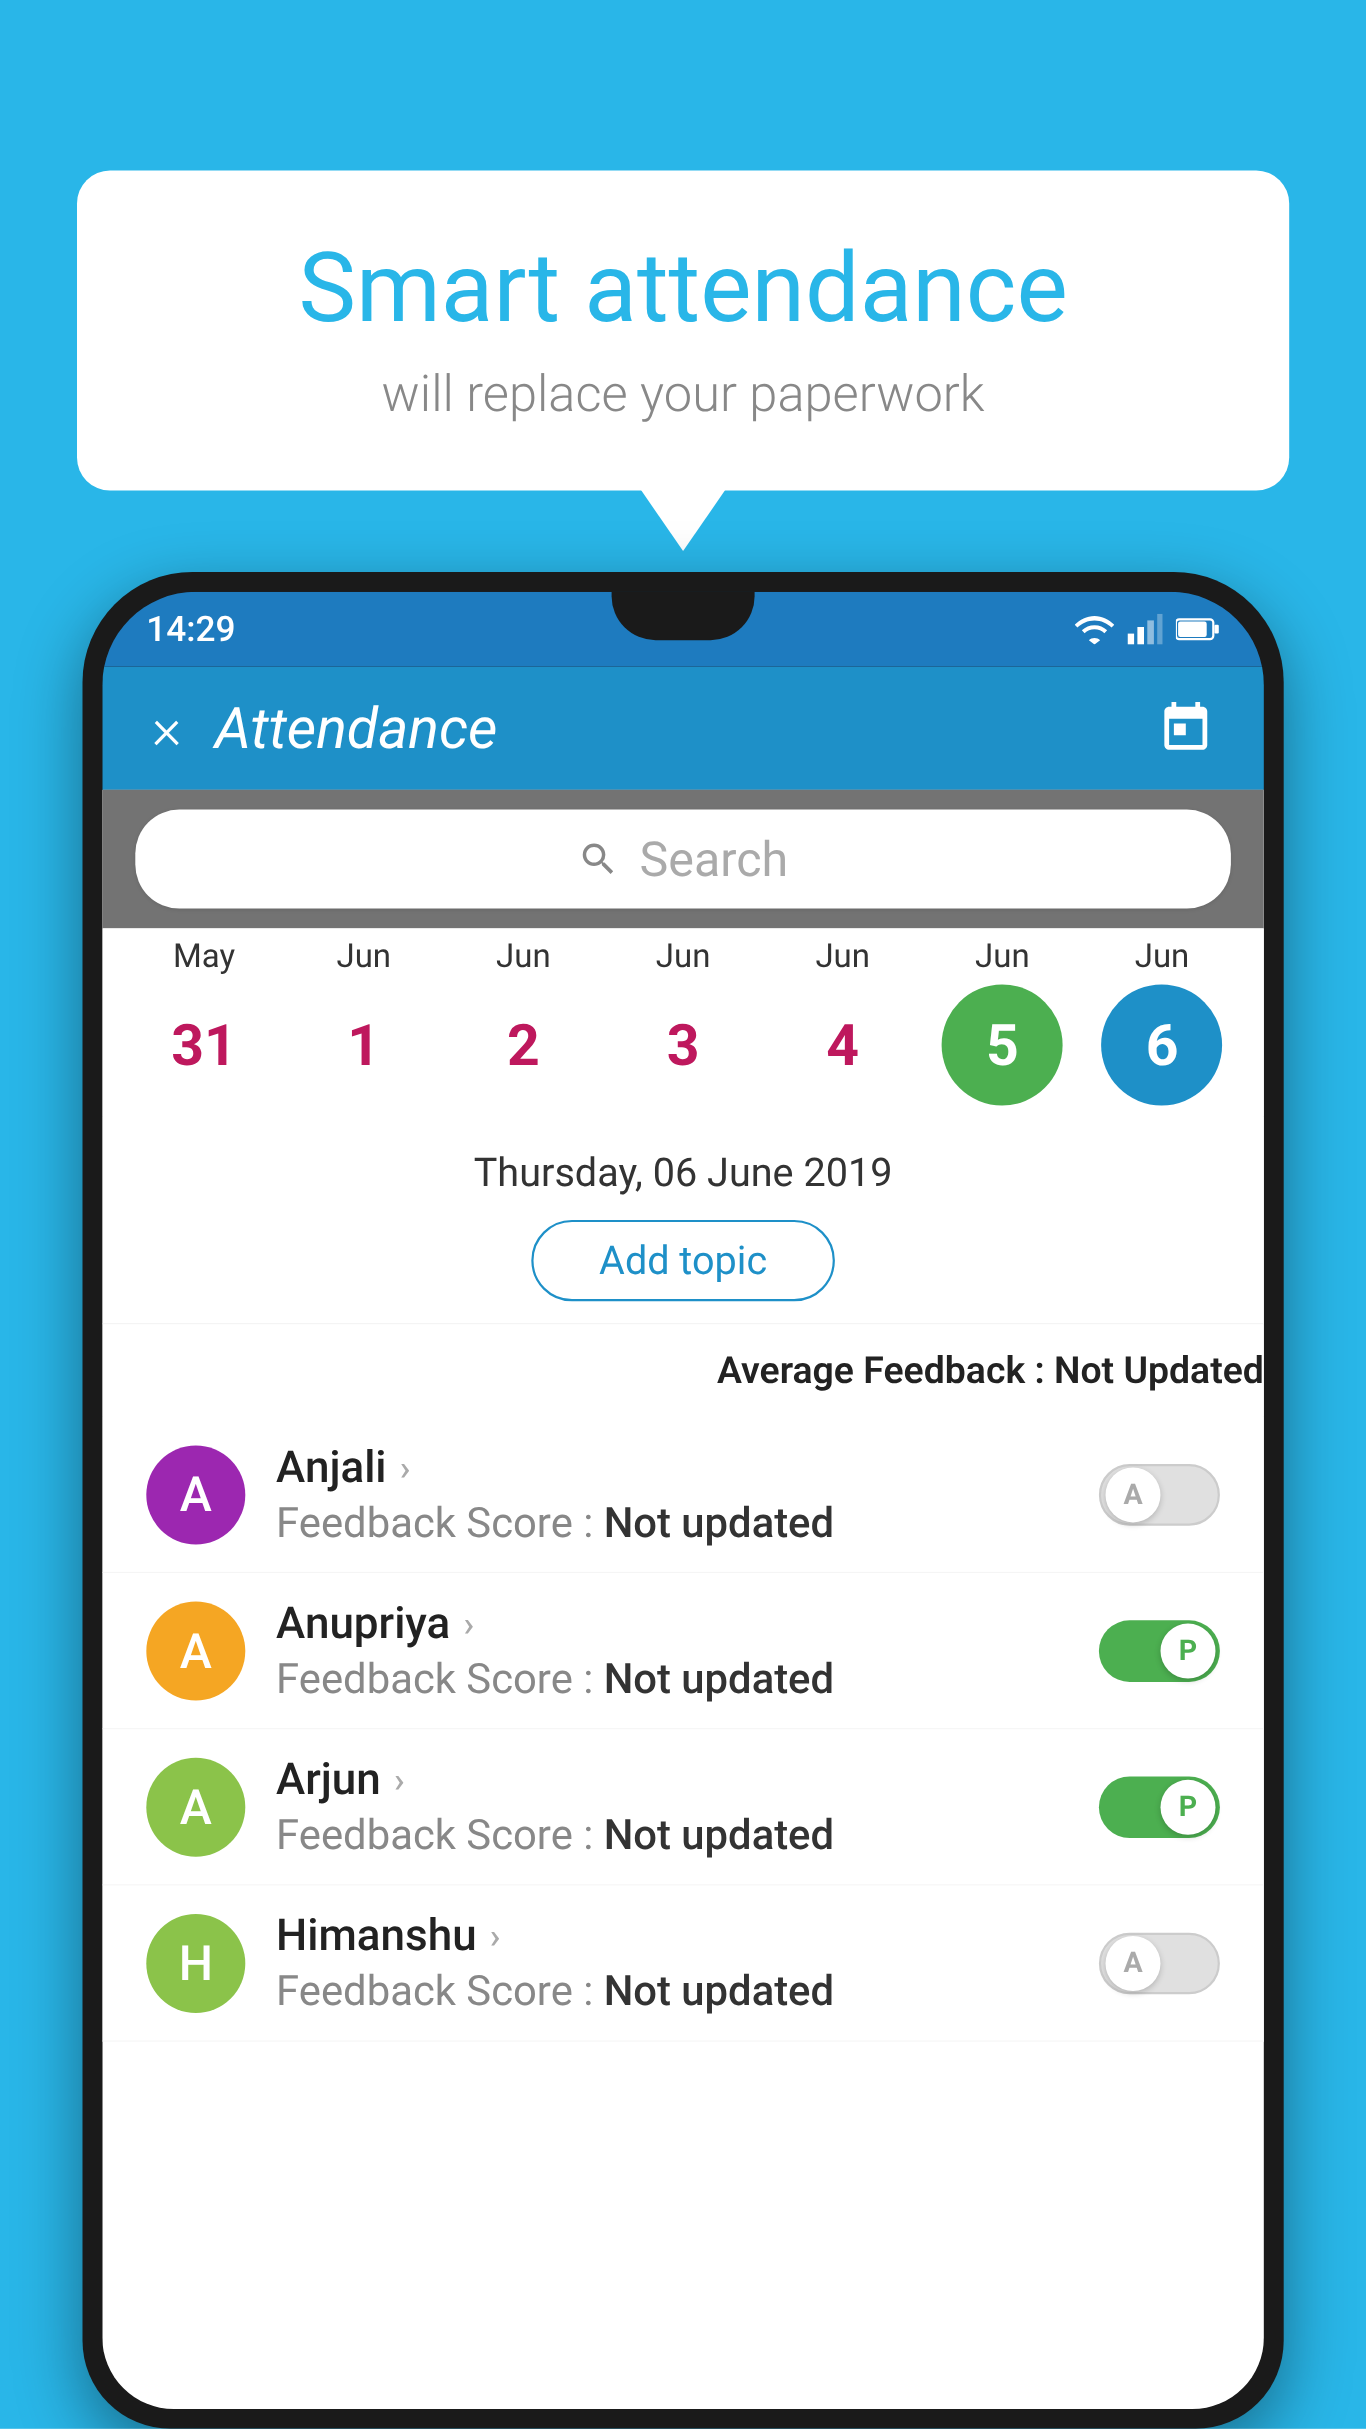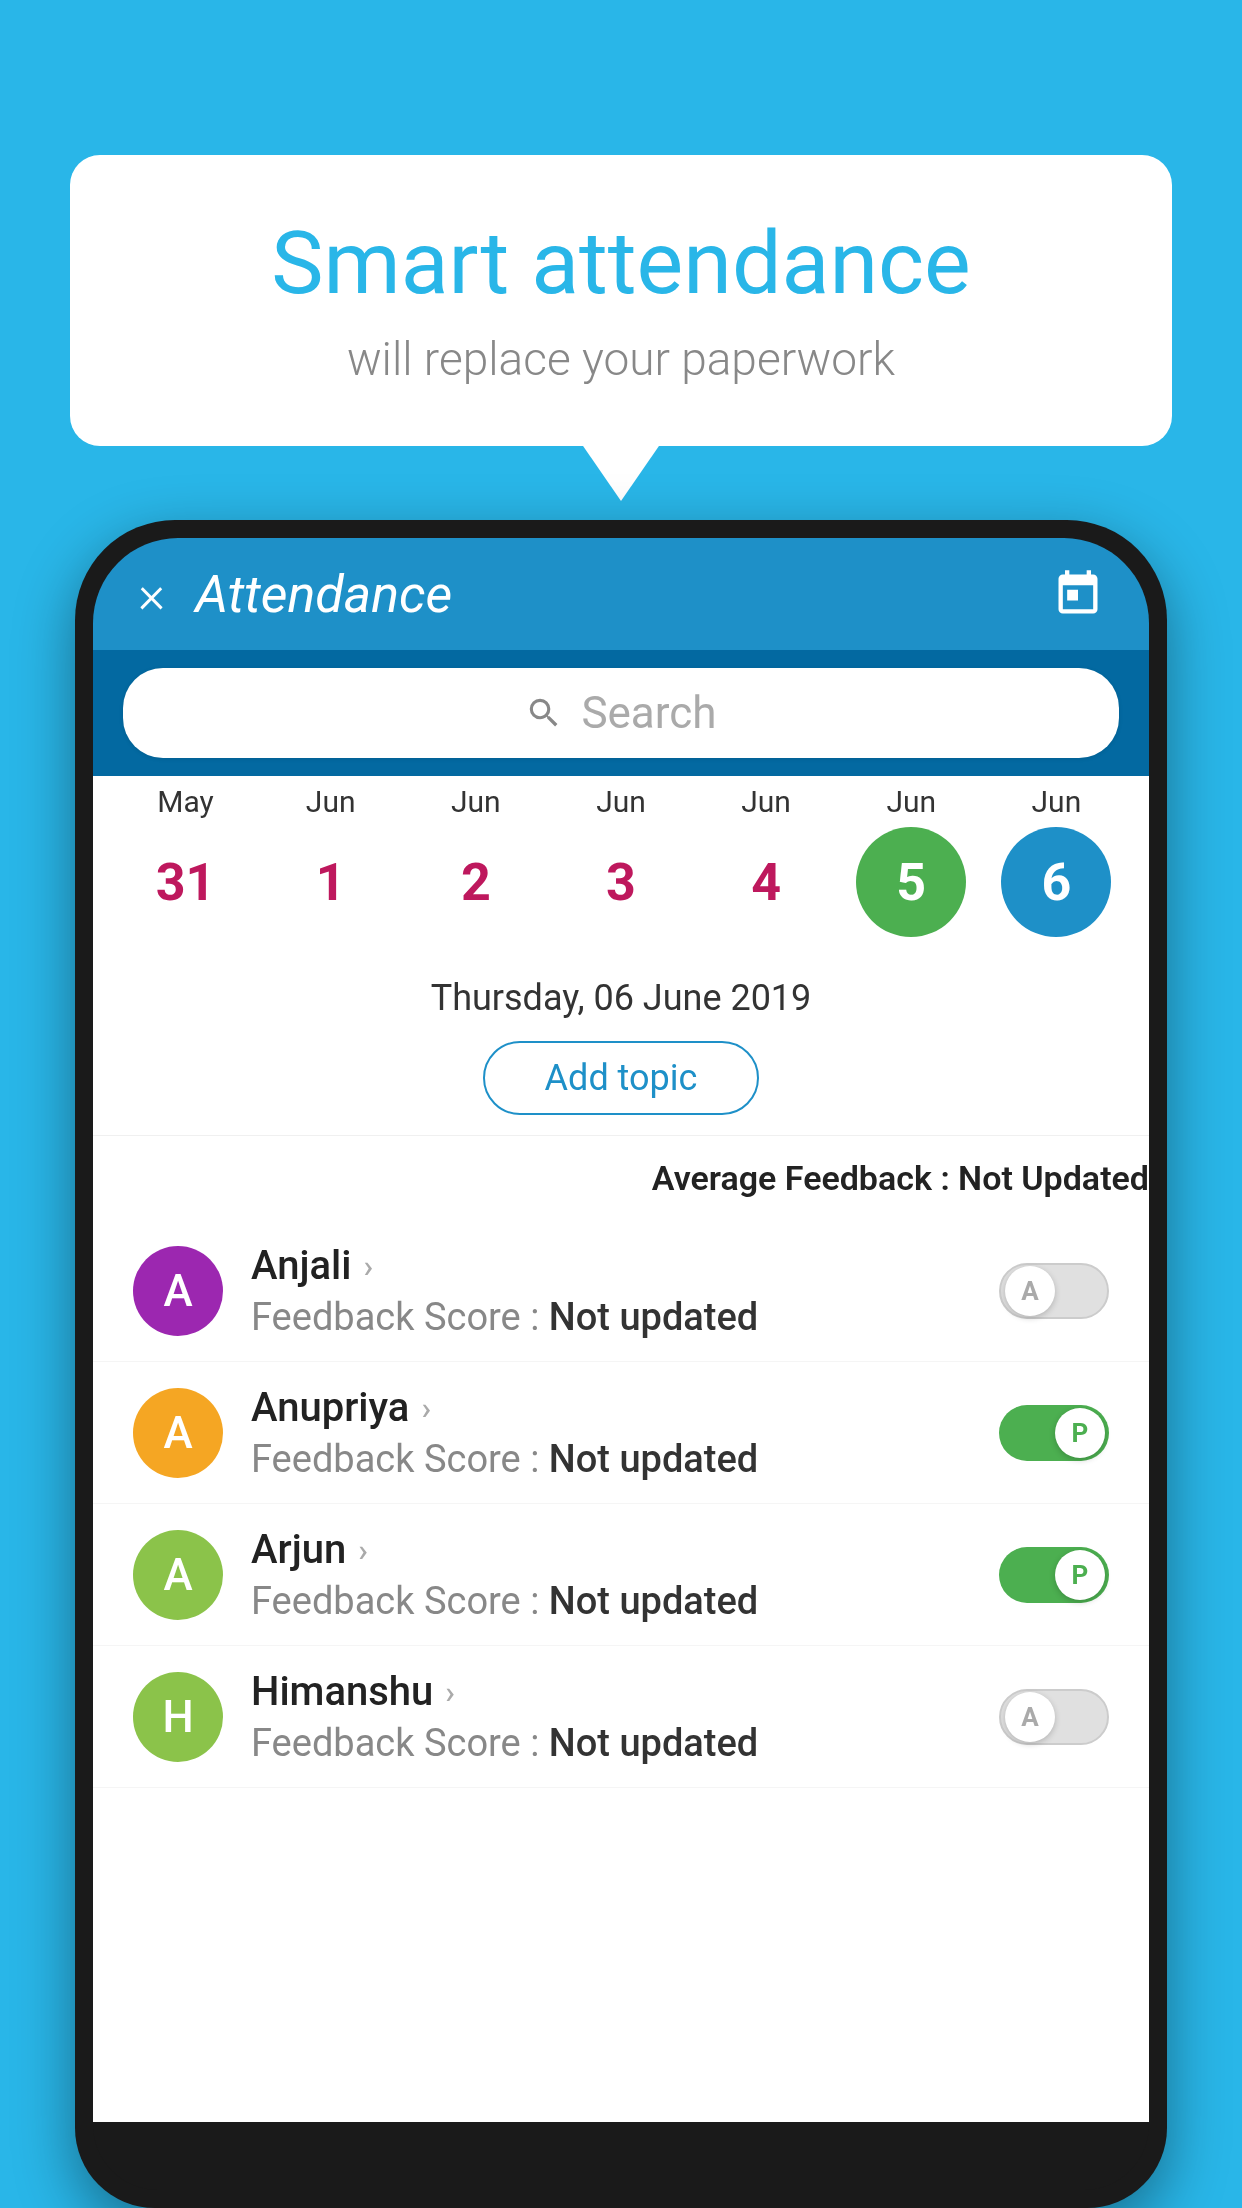--- a/index.html
+++ b/index.html
@@ -146,21 +146,21 @@
       font-style: italic;
     }
 
     .calendar-icon {
       width: 52px;
       height: 52px;
     }
 
     
     .search-bar-container {
-      background: #0369a1;
+      background: #737373;
       padding: 18px 30px;
       text-align: right;
     }
 
     .search-bar {
       background: white;
       border-radius: 40px;
       height: 90px;
       display: flex;
       align-items: center;
@@ -385,20 +385,43 @@
 <div class="speech-bubble-container">
   <div class="speech-bubble">
     <div class="bubble-title">Smart attendance</div>
     <div class="bubble-subtitle">will replace your paperwork</div>
   </div>
 </div>
 
 <div class="phone-frame">
   <div class="phone-inner">
 
+    <div class="status-bar">
+      <div class="notch"></div>
+      <span class="status-time">14:29</span>
+      <div class="status-icons">
+
+        <svg width="36" height="28" viewBox="0 0 36 28">
+          <path fill="white" d="M18 6C12 6 6.5 8.5 2.5 12.5L0 10C4.7 5.2 11 2 18 2s13.3 3.2 18 8l-2.5 2.5C29.5 8.5 24 6 18 6zm0 8c-3.5 0-6.7 1.4-9 3.6L6.5 15C9.6 12.2 13.6 10.5 18 10.5s8.4 1.7 11.5 4.5L27 17.6C24.7 15.4 21.5 14 18 14zm0 8c-2 0-3.8.8-5.1 2.1L18 28l5.1-3.9C21.8 22.8 20 22 18 22z"></path>
+        </svg>
+
+        <svg width="32" height="28" viewBox="0 0 32 28">
+          <rect x="0" y="18" width="6" height="10" fill="white"></rect>
+          <rect x="9" y="12" width="6" height="16" fill="white"></rect>
+          <rect x="18" y="6" width="6" height="22" fill="white" opacity="0.5"></rect>
+          <rect x="27" y="0" width="5" height="28" fill="white" opacity="0.3"></rect>
+        </svg>
+
+        <svg width="40" height="22" viewBox="0 0 40 22">
+          <rect x="0" y="2" width="34" height="18" rx="3" ry="3" stroke="white" stroke-width="2" fill="none"></rect>
+          <rect x="35" y="7" width="4" height="8" rx="1" fill="white"></rect>
+          <rect x="2" y="4" width="26" height="14" rx="2" fill="white"></rect>
+        </svg>
+      </div>
+    </div>
 
     <div class="app-bar">
       <div class="app-bar-left">
         <span class="close-icon">×</span>
         <span class="app-title">Attendance</span>
       </div>
       <svg class="calendar-icon" viewBox="0 0 24 24" fill="white">
         <path d="M19 3h-1V1h-2v2H8V1H6v2H5c-1.1 0-2 .9-2 2v14c0 1.1.9 2 2 2h14c1.1 0 2-.9 2-2V5c0-1.1-.9-2-2-2zm0 16H5V8h14v11zM7 10h5v5H7z"></path>
       </svg>
     </div>

